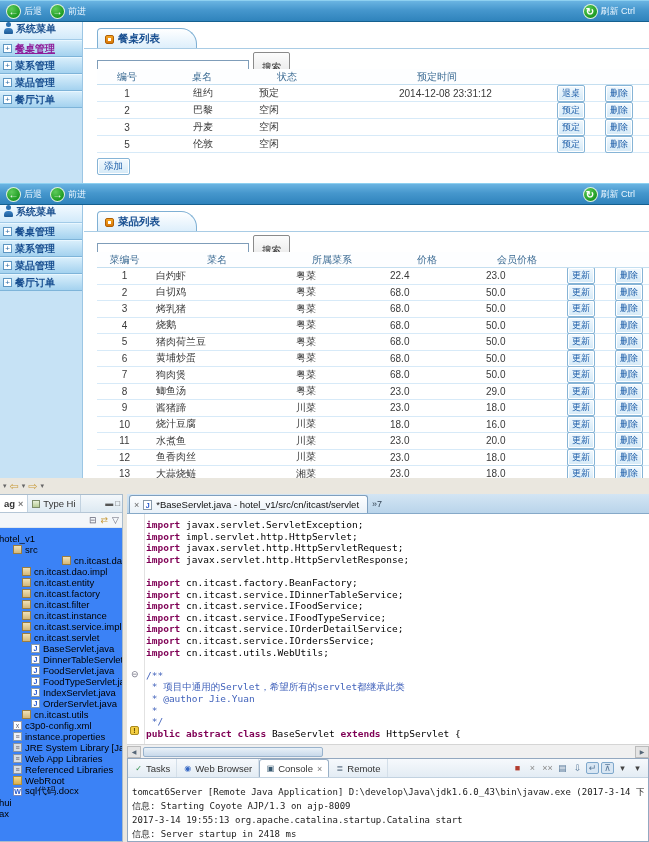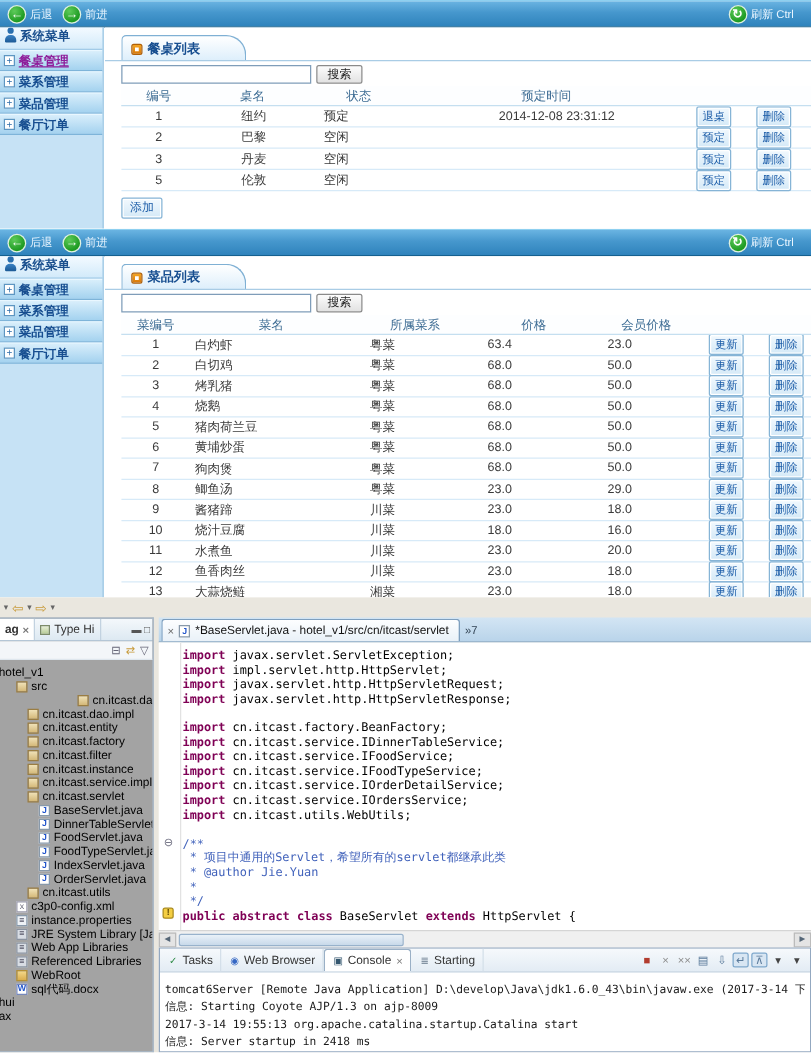--- a/index.html
+++ b/index.html
@@ -41,21 +41,21 @@
   .tab { position:absolute; left:13px; top:6px; height:21px; min-width:100px;
     display:inline-flex; align-items:center; padding:0 22px 0 7px;
     background:linear-gradient(#ffffff,#dceefb); border:1px solid #7fb0d4; border-bottom:none;
     border-radius:4px 16px 0 0; font-size:10.5px; font-weight:bold; color:#174e90; cursor:pointer; }
   .tab-ico { display:inline-block; width:9px; height:9px; margin-right:4px; border-radius:2px;
     background:linear-gradient(#f5a623,#d97808); border:1px solid #b05f05; position:relative; }
   .tab-ico::after { content:""; position:absolute; left:2px; top:2px; width:3px; height:3px; background:#fff; }
   .tab-line { position:absolute; left:0; top:26px; width:100%; height:1px; background:#a9cce5; }
   .search-row { position:absolute; left:13px; top:30px; display:flex; align-items:center; }
   .search-input { width:152px; height:15px; border:1px solid #7f9db9; font-size:10px; padding:0 2px; }
-  .btn-search { margin-left:4px; height:15px; font-size:9.5px; padding:0 8px; color:#222;
+  .btn-search { margin-left:4px; height:31px; font-size:9.5px; padding:0 8px; color:#222;
     background:linear-gradient(#fcfcfc,#e2e2e2); border:1px solid #8a8a8a; border-radius:2px; cursor:pointer;
     font-family:Liberation Sans, sans-serif; }
   .thead { position:absolute; left:13px; right:0; top:47px; height:16px; display:flex; align-items:center;
     border-bottom:1px solid #c5dff0; background:#fdfeff; }
   .hc { font-size:10px; color:#3d6c94; text-align:center; overflow:hidden; white-space:nowrap; }
   .tbody { position:absolute; left:13px; right:0; top:63px; bottom:0; overflow:hidden; }
   .trow { display:flex; align-items:center; border-bottom:1px solid #d7eaf8; }
   .b1 .trow { height:17px; }
   .b2 .trow { height:16.5px; }
   .tc { font-size:10px; color:#3a3a3a; overflow:hidden; white-space:nowrap; }
@@ -76,21 +76,21 @@
 
   
   .esec { position:absolute; left:0; top:478px; width:649px; height:364px;
     background:#eae7df; overflow:hidden; font-size:10px; }
   .etoolbar { position:absolute; left:0; top:0; width:100%; height:16px; display:flex;
     align-items:center; padding-left:3px; background:#eae7df; }
   .tb-ico { margin-right:3px; cursor:pointer; }
   .tb-ico.caret { font-size:7px; color:#666; }
   .tb-ico.gold { font-size:11px; color:#c89b3c; }
   .lpanel { position:absolute; left:0; top:16px; width:123px; bottom:0;
-    background:#a3a3a3; border:1px solid #a9bccd; border-left:none; overflow:hidden; }
+    background:#3b82f6; border:1px solid #a9bccd; border-left:none; overflow:hidden; }
   .ltabs { height:18px; display:flex; align-items:stretch;
     background:linear-gradient(#f4f8fb,#dde9f2); border-bottom:1px solid #b4c6d6; }
   .ltab { display:flex; align-items:center; padding:0 4px; font-size:9.5px; color:#333;
     border-right:1px solid #c2d2e0; cursor:pointer; white-space:nowrap; }
   .ltab.active { background:#fff; font-weight:bold; }
   .ltab .x { margin-left:3px; color:#777; font-size:9px; cursor:pointer; }
   .hier-ico { display:inline-block; width:8px; height:8px; margin-right:3px;
     border:1px solid #7c8b6a; background:linear-gradient(#e8f0d8,#b7cc96); }
   .winbtns { margin-left:auto; display:flex; align-items:center; padding-right:2px; }
   .wbtn { font-size:8px; color:#555; margin-left:2px; cursor:pointer; }
@@ -321,21 +321,21 @@
           <span class="hc b2-c1">菜名</span>
           <span class="hc b2-c2">所属菜系</span>
           <span class="hc b2-c3">价格</span>
           <span class="hc b2-c4">会员价格</span>
         </div>
       <div class="tbody b2">
           <div class="trow">
             <span class="tc b2-c0">1</span>
             <span class="tc b2-c1">白灼虾</span>
             <span class="tc b2-c2">粤菜</span>
-            <span class="tc b2-c3">63.4</span>
+            <span class="tc b2-c3">22.4</span>
             <span class="tc b2-c4">23.0</span>
             <span class="acts">
               <button class="mini-btn">更新</button>
               <button class="mini-btn">删除</button>
             </span>
           </div>
           <div class="trow">
             <span class="tc b2-c0">2</span>
             <span class="tc b2-c1">白切鸡</span>
             <span class="tc b2-c2">粤菜</span>
@@ -660,21 +660,21 @@
                 <span class="cico" style="color: rgb(53, 103, 196);">◉</span>
                 <span>Web Browser</span>
               </div>
               <div class="ctab active">
                 <span class="cico" style="color: rgb(53, 87, 111);">▣</span>
                 <span>Console</span>
                 <span class="x">×</span>
               </div>
               <div class="ctab">
                 <span class="cico" style="color: rgb(102, 120, 138);">≣</span>
-                <span>Starting</span>
+                <span>Remote</span>
               </div>
             </div>
           <div class="cicons">
               <span class="cticon" style="color: rgb(178, 60, 46);">■</span>
               <span class="cticon" style="color: rgb(138, 138, 138);">×</span>
               <span class="cticon" style="color: rgb(138, 138, 138);">××</span>
               <span class="cticon" style="color: rgb(90, 122, 154);">▤</span>
               <span class="cticon" style="color: rgb(90, 122, 154);">⇩</span>
               <span class="cticon pressed" style="color: rgb(90, 122, 154);">↵</span>
               <span class="cticon pressed" style="color: rgb(90, 122, 154);">⊼</span>

